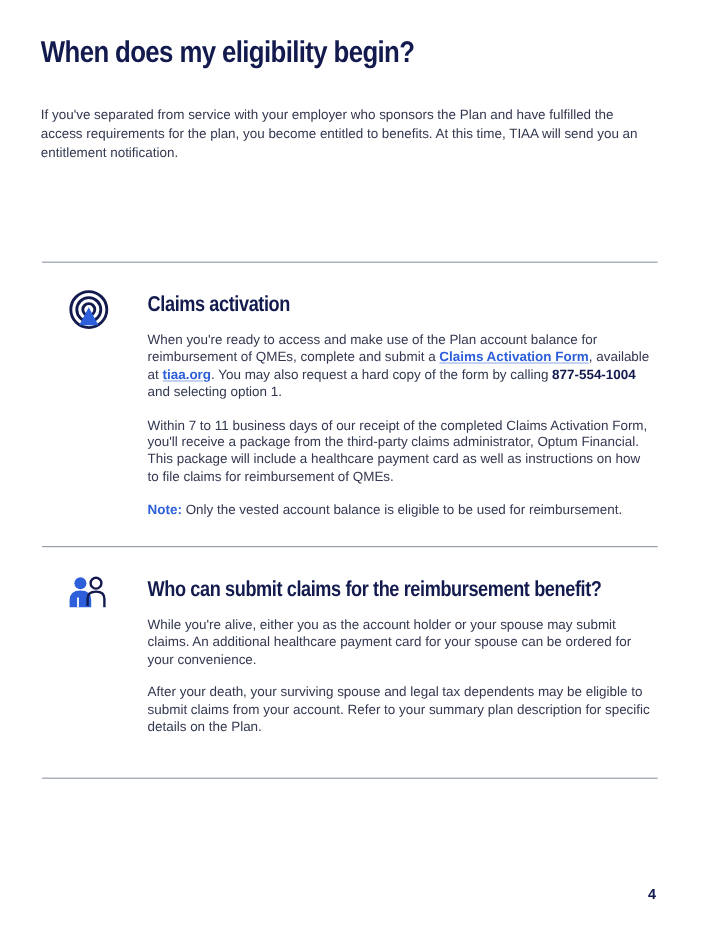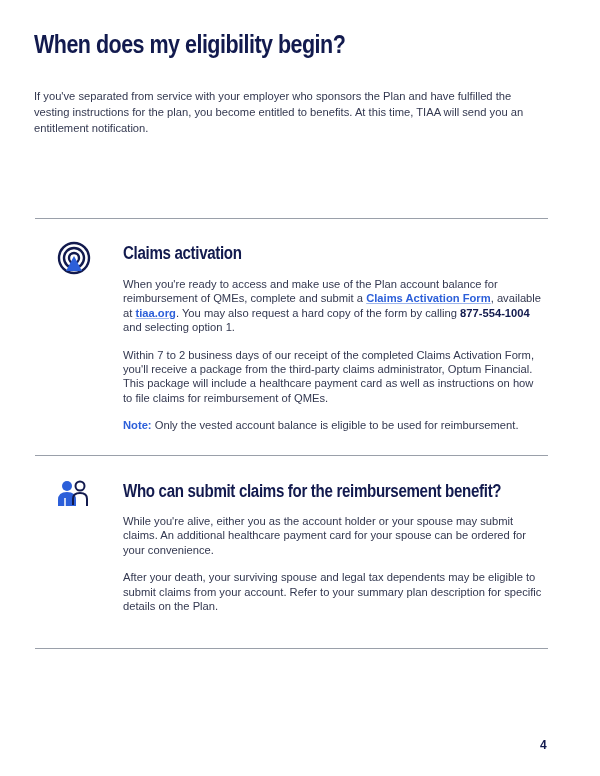--- a/index.html
+++ b/index.html
@@ -24,36 +24,36 @@
     .phone { font-weight: bold; color: #121a4e; }
     .note-label { color: #2c5fd9; font-weight: bold; text-align: right; }
     .note-text { }
     .page-number { position: absolute; left: 540px; top: 738px; font-size: 12px;
       font-weight: bold; color: #121a4e; }
   </style>
 </head>
 <body>
 
 <h1 class="page-title">When does my eligibility begin?</h1>
-<p class="intro">If you've separated from service with your employer who sponsors the Plan and have fulfilled the vesting instructions for the plan, you become entitled to benefits. At this time, TIAA will send you an entitlement notification.</p>
+<p class="intro">If you've separated from service with your employer who sponsors the Plan and have fulfilled the access requirements for the plan, you become entitled to benefits. At this time, TIAA will send you an entitlement notification.</p>
 
 <div class="divider" style="top:218px"></div>
 
 <div class="section-icon" style="top:240px">
   <svg width="36" height="36" viewBox="0 0 36 36">
     <circle cx="18" cy="18" r="15" fill="none" stroke="#121a4e" stroke-width="2.4"></circle>
     <circle cx="18" cy="18" r="10" fill="none" stroke="#121a4e" stroke-width="2.4"></circle>
     <circle cx="18" cy="18" r="5" fill="none" stroke="#121a4e" stroke-width="2.4"></circle>
     <path d="M18 16 L26 31 L10 31 Z" fill="#2c5fd9"></path>
   </svg>
 </div>
 <h2 class="section-title" style="top:243px">Claims activation</h2>
 <div class="section-body" style="top:277px">
   <p><span>When you're ready to access and make use of the Plan account balance for reimbursement of QMEs, complete and submit a </span><a class="link" href="#">Claims Activation Form</a><span>, available at </span><a class="link" href="#">tiaa.org</a><span>. You may also request a hard copy of the form by calling </span><span class="phone">877-554-1004</span><span> and selecting option 1.</span></p>
-  <p>Within 7 to 2 business days of our receipt of the completed Claims Activation Form, you'll receive a package from the third-party claims administrator, Optum Financial. This package will include a healthcare payment card as well as instructions on how to file claims for reimbursement of QMEs.</p>
+  <p>Within 7 to 11 business days of our receipt of the completed Claims Activation Form, you'll receive a package from the third-party claims administrator, Optum Financial. This package will include a healthcare payment card as well as instructions on how to file claims for reimbursement of QMEs.</p>
   <p><span class="note-label">Note:</span><span class="note-text"> Only the vested account balance is eligible to be used for reimbursement.</span></p>
 </div>
 
 <div class="divider" style="top:455px"></div>
 
 <div class="section-icon" style="top:478px">
   <svg width="36" height="36" viewBox="0 0 36 36">
     <circle cx="11" cy="8" r="5" fill="#2c5fd9"></circle>
     <path d="M2 28 L2 22 Q2 14 11 14 Q20 14 20 22 L20 28 Z" fill="#2c5fd9"></path>
     <circle cx="24" cy="8" r="4.5" fill="none" stroke="#121a4e" stroke-width="2"></circle>

